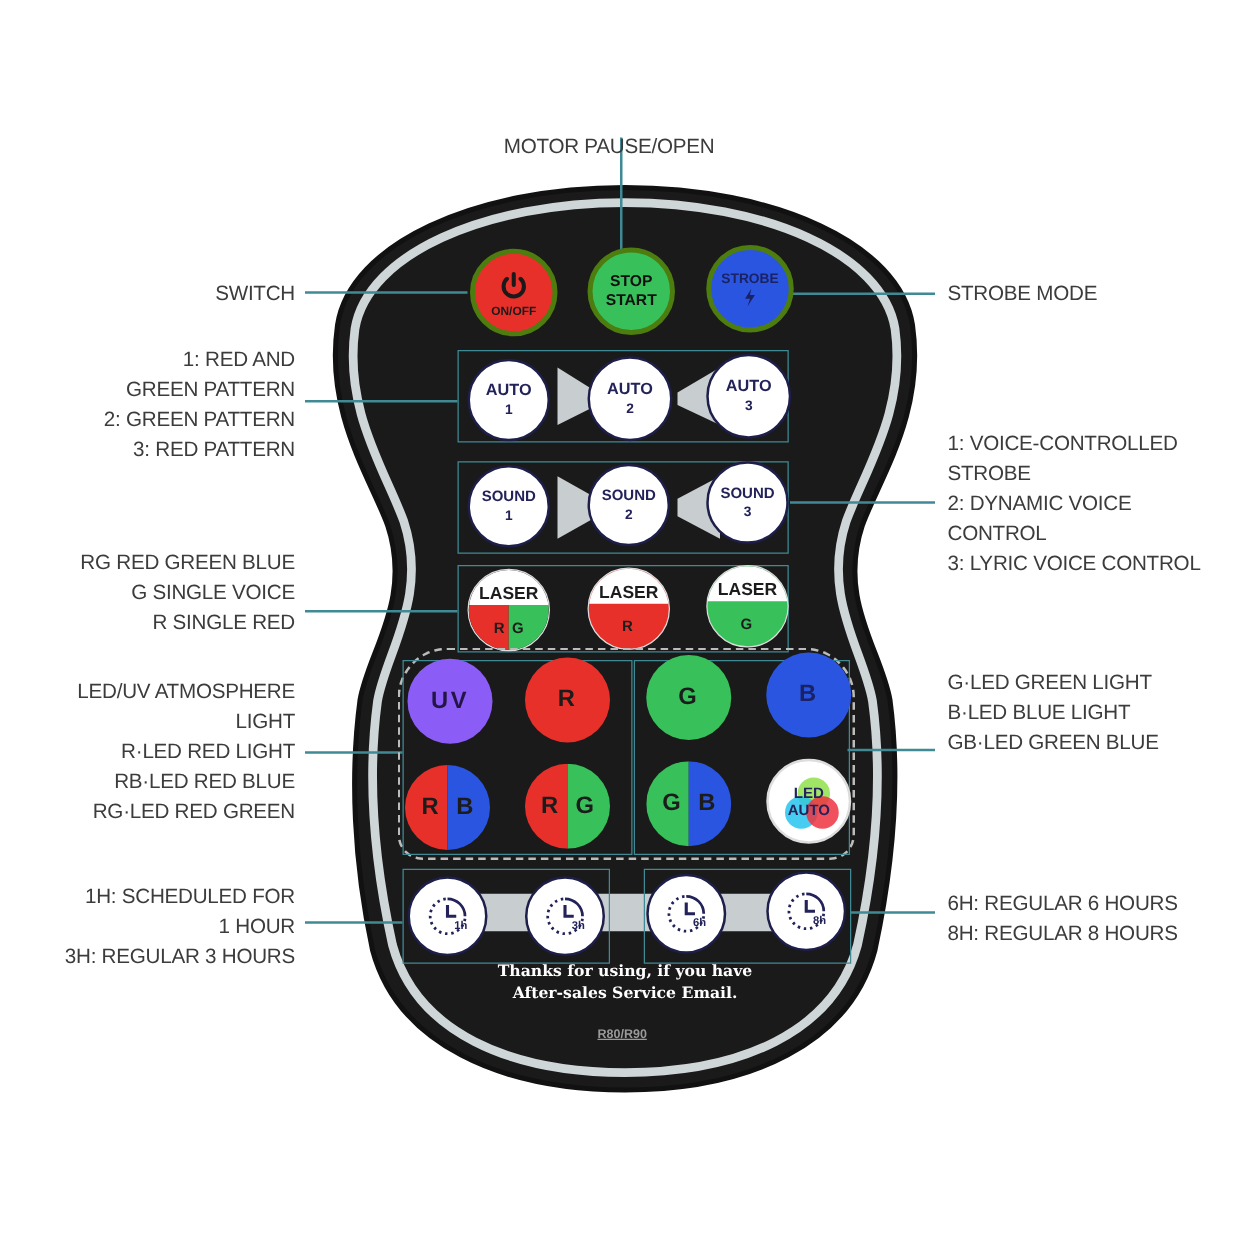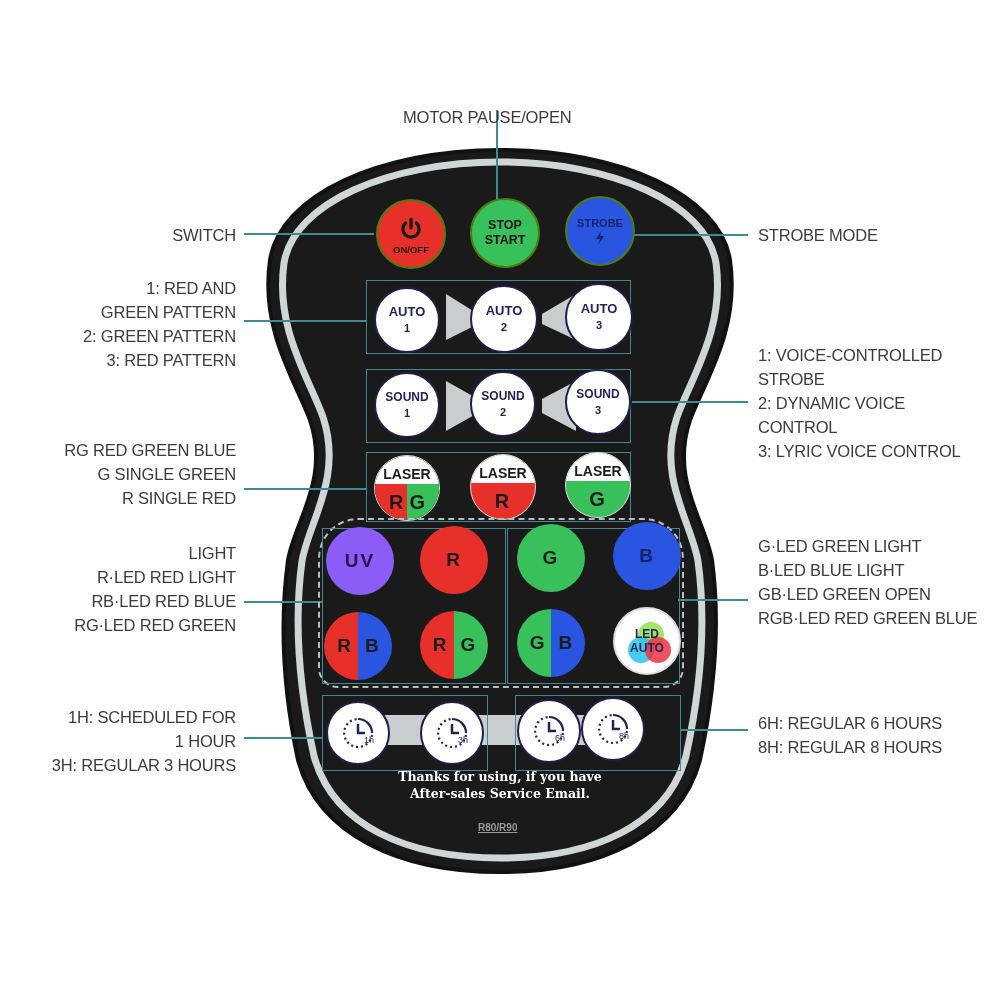--- a/index.html
+++ b/index.html
@@ -5,30 +5,30 @@
   html,body{margin:0;padding:0;background:#ffffff;}
   body{width:1001px;height:1001px;position:relative;overflow:hidden;font-family:"DejaVu Sans","Liberation Sans",sans-serif;}
   .label{position:absolute;color:#3c3c3c;font-size:16.5px;line-height:24px;letter-spacing:-0.2px;white-space:nowrap;font-family:"Liberation Sans",sans-serif;}
   .label.right{text-align:right;}
   .label div{display:block;}
   .line{position:absolute;background:#3f8a94;}
   .remote{position:absolute;left:0;top:0;width:1001px;height:1001px;}
   .box{position:absolute;border:1.5px solid #3f8a94;box-sizing:border-box;}
   .btn{position:absolute;border-radius:50%;box-sizing:border-box;display:flex;flex-direction:column;align-items:center;justify-content:center;text-align:center;font-family:"Liberation Sans",sans-serif;font-weight:bold;overflow:hidden;}
   .btn.white{background:#ffffff;border:2px solid #1e1e4a;color:#23235a;font-size:13px;line-height:16px;}
-  .btn.top{border:2px solid #4d7c0f;color:#111;}
+  .btn.top{border:4px solid #4d7c0f;color:#111;}
   .bar{position:absolute;background:#c8cdcf;}
   .split{position:absolute;inset:0;display:flex;}
   .split span{flex:1;}
   .btn .big{font-size:19px;color:#1c1c1c;position:relative;z-index:2;letter-spacing:2px;}
   .laser-top{position:absolute;left:0;right:0;top:0;height:44%;background:#fff;color:#1c1c1c;font-size:14px;display:flex;align-items:flex-end;justify-content:center;padding-bottom:2px;box-sizing:border-box;}
-  .laser-bottom{position:absolute;left:0;right:0;bottom:0;height:56%;display:flex;align-items:center;justify-content:center;font-size:20px;color:#1c1c1c;letter-spacing:2px;}
+  .laser-bottom{position:absolute;left:0;right:0;bottom:0;height:56%;display:flex;align-items:center;justify-content:center;font-size:12px;color:#1c1c1c;letter-spacing:2px;}
   .footer-text{position:absolute;color:#ffffff;font-family:"DejaVu Serif","Liberation Serif",serif;font-weight:bold;font-size:12.5px;text-align:center;line-height:17px;}
   .model{position:absolute;color:#9a9a9a;font-size:10px;font-weight:bold;font-family:"Liberation Sans",sans-serif;}
-  .clock-sub{position:absolute;font-size:9px;font-weight:normal;color:#23235a;}
+  .clock-sub{position:absolute;font-size:9px;font-weight:bold;color:#23235a;}
 </style>
 </head>
 <body>
 
 <svg class="remote" viewBox="0 0 1001 1001" xmlns="http://www.w3.org/2000/svg">
   <path d="M500 150 C 620 150 720 195 730 260 C 740 330 705 380 690 420 C 670 480 705 520 712 560 C 720 620 715 690 700 760 C 680 835 600 872 500 872 C 400 872 318 835 298 760 C 283 690 280 620 288 560 C 295 520 330 480 310 420 C 295 380 260 330 270 260 C 280 195 380 150 500 150 Z" fill="#1a1a1a" stroke="#111" stroke-width="4"></path>
   <path d="M500 162 C 612 162 706 203 716 263 C 725 328 692 376 677 417 C 657 478 691 521 698 561 C 706 620 701 688 686 756 C 667 826 592 858 500 858 C 408 858 333 826 314 756 C 299 688 294 620 302 561 C 309 521 343 478 323 417 C 308 376 275 328 284 263 C 294 203 388 162 500 162 Z" fill="none" stroke="#cfd6d8" stroke-width="7"></path>
 </svg>
 
 <div class="line" style="left:496px;top:110px;width:1.5px;height:90px;"></div>
@@ -59,34 +59,34 @@
 </div>
 <div class="label" style="left:758px;top:343px;">
   <div>1: VOICE-CONTROLLED</div>
   <div>STROBE</div>
   <div>2: DYNAMIC VOICE</div>
   <div>CONTROL</div>
   <div>3: LYRIC VOICE CONTROL</div>
 </div>
 <div class="label right" style="right:765px;top:438px;">
   <div>RG  RED GREEN BLUE</div>
-  <div>G  SINGLE GREEN</div>
+  <div>G  SINGLE VOICE</div>
   <div>R  SINGLE RED</div>
 </div>
 <div class="label right" style="right:765px;top:541px;">
+  <div>LED/UV ATMOSPHERE</div>
   <div>LIGHT</div>
   <div>R·LED RED LIGHT</div>
   <div>RB·LED RED BLUE</div>
   <div>RG·LED RED GREEN</div>
 </div>
 <div class="label" style="left:758px;top:534px;">
   <div>G·LED GREEN LIGHT</div>
   <div>B·LED BLUE LIGHT</div>
-  <div>GB·LED GREEN OPEN</div>
-  <div>RGB·LED RED GREEN BLUE</div>
+  <div>GB·LED GREEN BLUE</div>
 </div>
 <div class="label right" style="right:765px;top:705px;">
   <div>1H: SCHEDULED FOR</div>
   <div>1 HOUR</div>
   <div>3H: REGULAR 3 HOURS</div>
 </div>
 <div class="label" style="left:758px;top:711px;">
   <div>6H: REGULAR 6 HOURS</div>
   <div>8H: REGULAR 8 HOURS</div>
 </div>
@@ -241,21 +241,21 @@
   <span class="clock-sub" style="right:14px;bottom:15px;">3h</span>
 </div>
 <div class="btn white" style="left:517px;top:699px;width:64px;height:64px;">
   <svg width="40" height="40" viewBox="0 0 40 40">
     <path d="M34 22 A14 14 0 1 1 20 6" fill="none" stroke="#23235a" stroke-width="2.2" stroke-dasharray="2 3"></path>
     <path d="M20 6 A14 14 0 0 1 34 20" fill="none" stroke="#23235a" stroke-width="2.2"></path>
     <path d="M20 11 V20 H27" fill="none" stroke="#23235a" stroke-width="2.5"></path>
   </svg>
   <span class="clock-sub" style="right:14px;bottom:15px;text-align:center;">6h</span>
 </div>
-<div class="btn white" style="left:581px;top:697px;width:64px;height:64px;">
+<div class="btn white" style="left:613px;top:697px;width:64px;height:64px;">
   <svg width="40" height="40" viewBox="0 0 40 40">
     <path d="M34 22 A14 14 0 1 1 20 6" fill="none" stroke="#23235a" stroke-width="2.2" stroke-dasharray="2 3"></path>
     <path d="M20 6 A14 14 0 0 1 34 20" fill="none" stroke="#23235a" stroke-width="2.2"></path>
     <path d="M20 11 V20 H27" fill="none" stroke="#23235a" stroke-width="2.5"></path>
   </svg>
   <span class="clock-sub" style="right:14px;bottom:15px;">8h</span>
 </div>
 
 <div class="footer-text" style="left:380px;top:768px;width:240px;">
   <div>Thanks for using, if you have</div>

